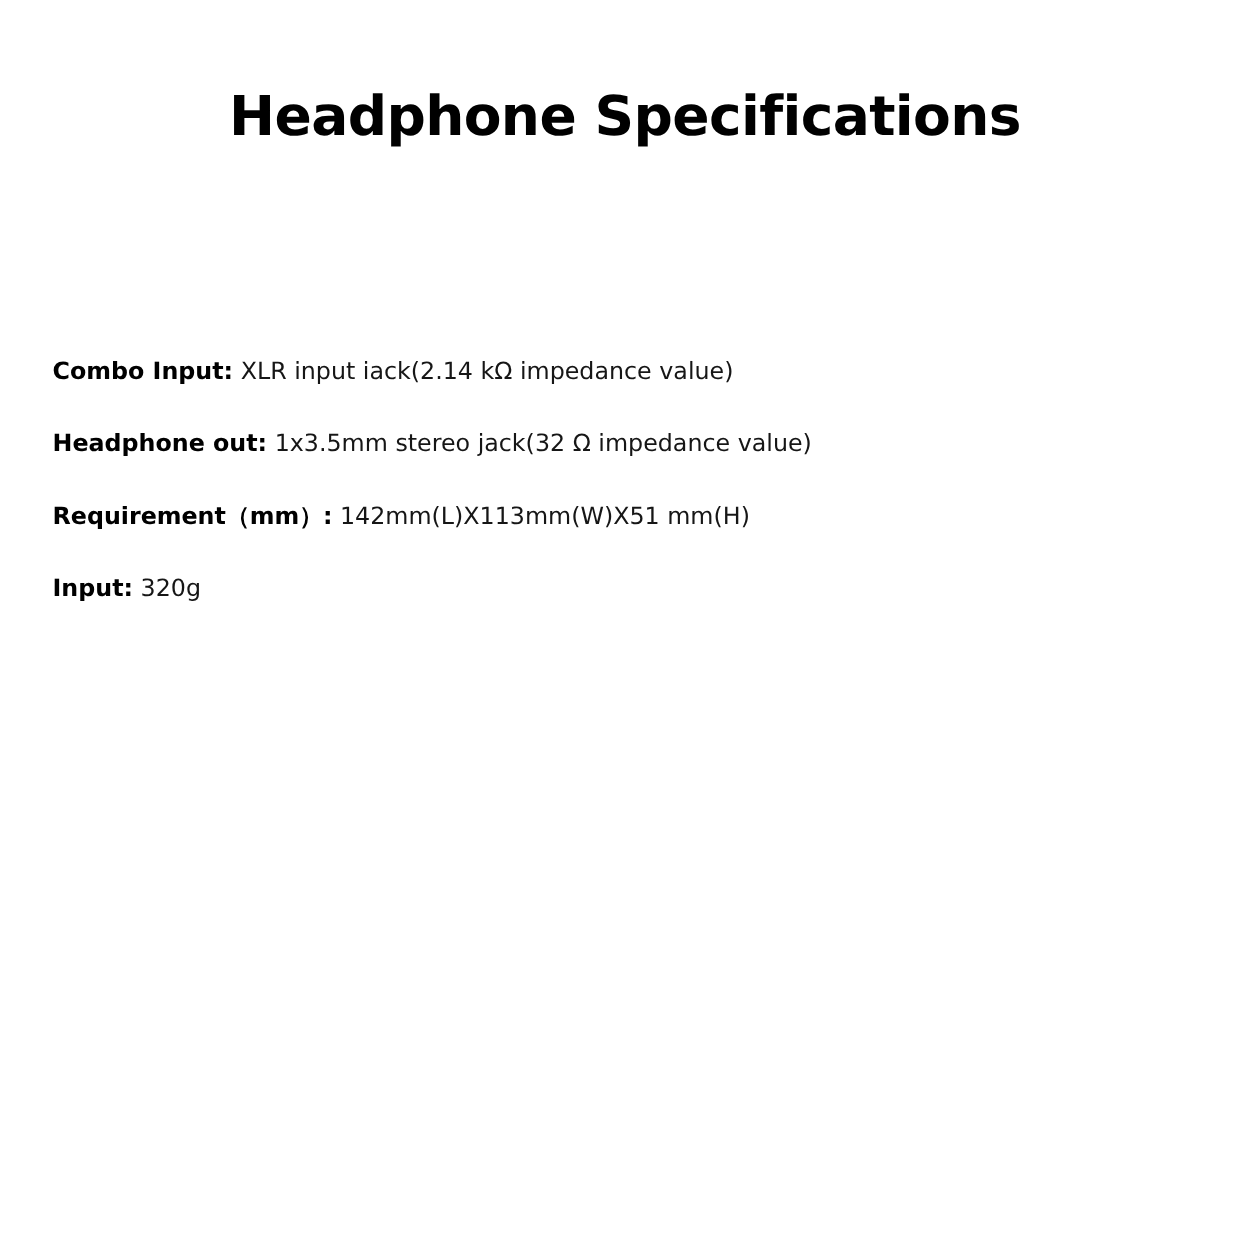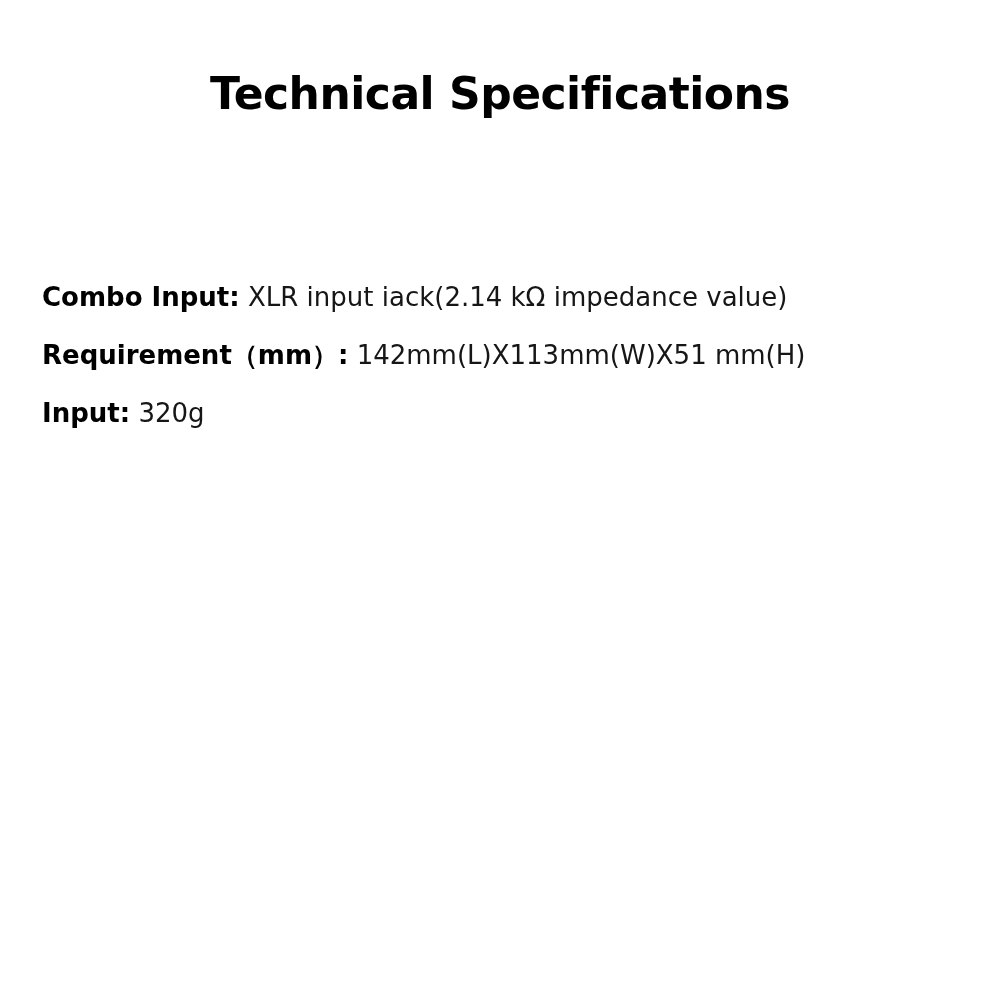--- a/index.html
+++ b/index.html
@@ -31,50 +31,54 @@
     letter-spacing: -0.5px;
     color: #000000;
   }
   .spec-list {
     position: absolute;
     top: 268px;
     left: 42px;
     width: 950px;
   }
   .spec-row {
-    font-size: 26px;
+    font-size: 19px;
     line-height: 58px;
     color: #111111;
     white-space: normal;
   }
   .spec-label {
     font-weight: bold;
     color: #000000;
   }
   .spec-value {
     font-weight: normal;
     color: #161616;
   }
 </style>
 </head>
 <body>
 
 <div class="page">
 
-  <div class="doc-title">Technical Specifications</div>
+  <div class="doc-title">Headphone Specifications</div>
 
   <div class="spec-list">
 
     <div class="spec-row">
       <span class="spec-label">Combo Input:</span>
       <span class="spec-value">XLR input iack(2.14 kΩ impedance value)</span>
     </div>
 
 
 
+    <div class="spec-row">
+      <span class="spec-label">Headphone out:</span>
+      <span class="spec-value">1x3.5mm stereo jack(32 Ω impedance value)</span>
+    </div>
 
 
     <div class="spec-row">
       <span class="spec-label">Requirement（mm）:</span>
       <span class="spec-value">142mm(L)X113mm(W)X51 mm(H)</span>
     </div>
 
     <div class="spec-row">
       <span class="spec-label">Input:</span>
       <span class="spec-value">320g</span>

